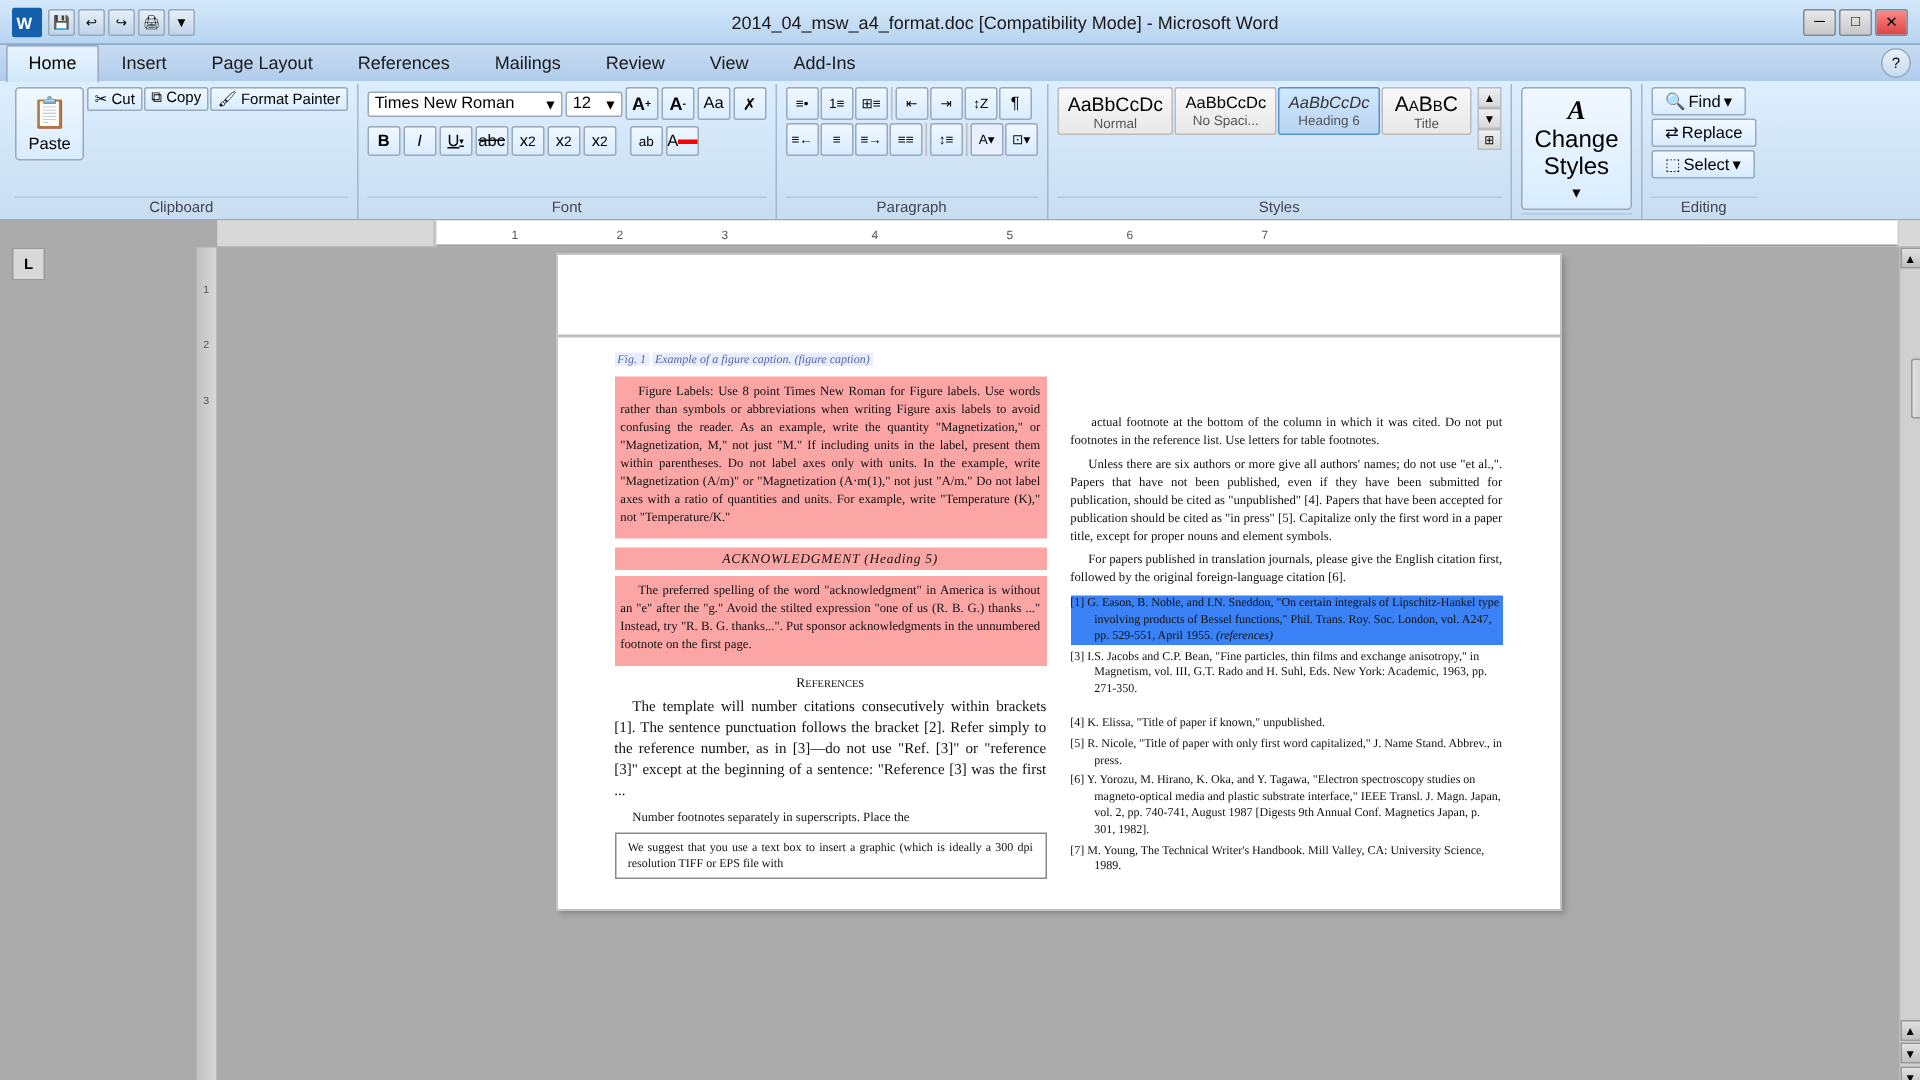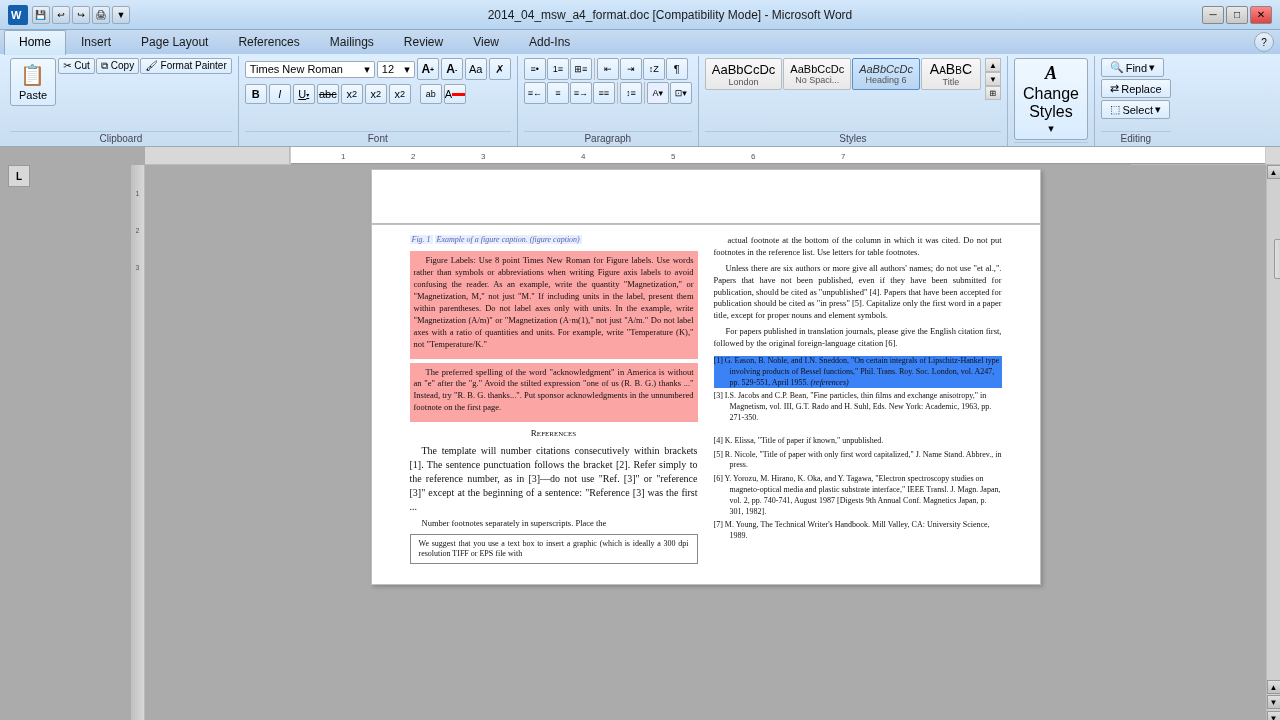--- a/index.html
+++ b/index.html
@@ -153,21 +153,21 @@
     .page-main {
       background: white; border: 1px solid #c0c0c0; margin: 0 auto;
       width: 670px; padding: 10px 38px 20px;
       box-shadow: 2px 2px 4px rgba(0,0,0,0.2);
       font-family: 'Times New Roman', Times, serif;
       font-size: 9px; color: #111;
       line-height: 1.3;
     }
 
     
-    .two-col { display: flex; gap: 16px; }
+    .two-col { display: flex; gap: 16px; align-items: flex-end; }
     .col { flex: 1; }
     .fig-caption { font-size: 8px; color: #333; margin-bottom: 6px; }
     .fig-caption span { font-style: italic; color: #5566aa; background: #e8eeff; padding: 0 2px; }
     .body-text { font-size: 8.5px; line-height: 1.4; text-align: justify; }
     .body-text p { margin-bottom: 4px; text-indent: 14px; }
     .body-text p:first-child { text-indent: 14px; }
     .section-heading {
       text-align: center; font-style: italic; font-size: 9px; font-weight: normal;
       margin: 6px 0 4px; letter-spacing: 0.5px;
     }
@@ -302,21 +302,21 @@
         </div>
       </div>
       <div class="ribbon-group-label">Paragraph</div>
     </div>
 
     <div class="ribbon-group" style="min-width:280px;">
       <div class="ribbon-group-content">
         <div class="styles-box">
           <div class="style-item">
             <span class="style-normal">AaBbCcDc</span>
-            <span class="style-label">London</span>
+            <span class="style-label">Normal</span>
           </div>
           <div class="style-item">
             <span class="style-no-spacing">AaBbCcDc</span>
             <span class="style-label">No Spaci...</span>
           </div>
           <div class="style-item highlighted">
             <span class="style-h6">AaBbCcDc</span>
             <span class="style-label">Heading 6</span>
           </div>
           <div class="style-item">
@@ -407,20 +407,21 @@
         <div class="col">
           <div class="fig-caption">
             <span>Fig. 1</span>
             <span class="selected-text">  Example of a figure caption. <em>(figure caption)</em></span>
           </div>
 
           <div class="body-text selected-text" style="text-align:justify;font-size:8.5px;line-height:1.4;padding:4px;margin-bottom:4px;">
             <p style="text-indent:12px;">Figure Labels: Use 8 point Times New Roman for Figure labels. Use words rather than symbols or abbreviations when writing Figure axis labels to avoid confusing the reader. As an example, write the quantity "Magnetization," or "Magnetization, M," not just "M." If including units in the label, present them within parentheses. Do not label axes only with units. In the example, write "Magnetization (A/m)" or "Magnetization (A⋅m(1)," not just "A/m." Do not label axes with a ratio of quantities and units. For example, write "Temperature (K)," not "Temperature/K."</p>
           </div>
 
+          <div class="section-heading selected-text" style="text-align:center;padding:2px;font-style:italic;font-size:9px;">ACKNOWLEDGMENT <em>(Heading 5)</em></div>
 
           <div class="body-text selected-text" style="text-align:justify;font-size:8.5px;line-height:1.4;padding:4px;margin-bottom:4px;">
             <p style="text-indent:12px;">The preferred spelling of the word "acknowledgment" in America is without an "e" after the "g." Avoid the stilted expression "one of us (R. B. G.) thanks ..." Instead, try "R. B. G. thanks...". Put sponsor acknowledgments in the unnumbered footnote on the first page.</p>
           </div>
 
           <div class="references-heading">R<span style="font-size:7px;">EFERENCES</span></div>
 
           <div class="body-text" style="text-align:justify;font-size:10px;line-height:1.4;margin-bottom:4px;">
             <p style="text-indent:12px;">The template will number citations consecutively within brackets [1]. The sentence punctuation follows the bracket [2]. Refer simply to the reference number, as in [3]—do not use "Ref. [3]" or "reference [3]" except at the beginning of a sentence: "Reference [3] was the first ...</p>
           </div>

